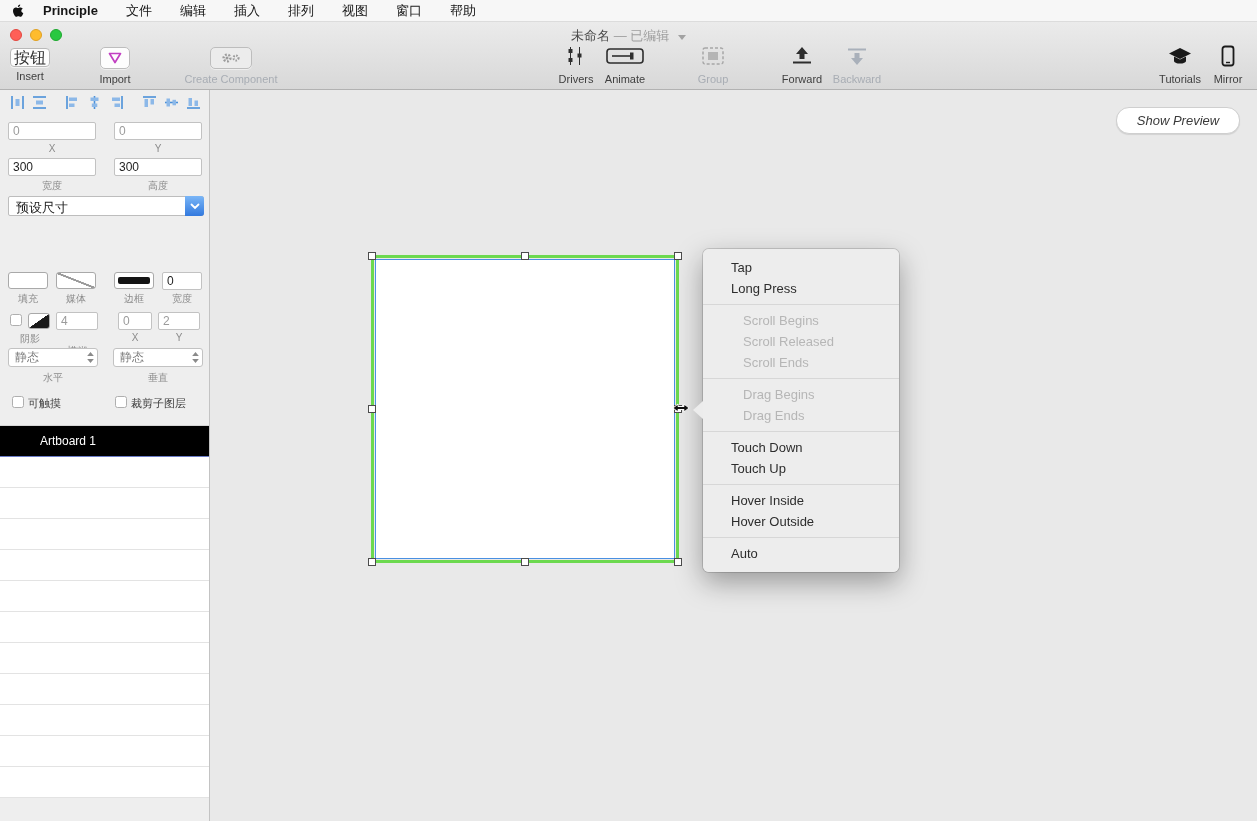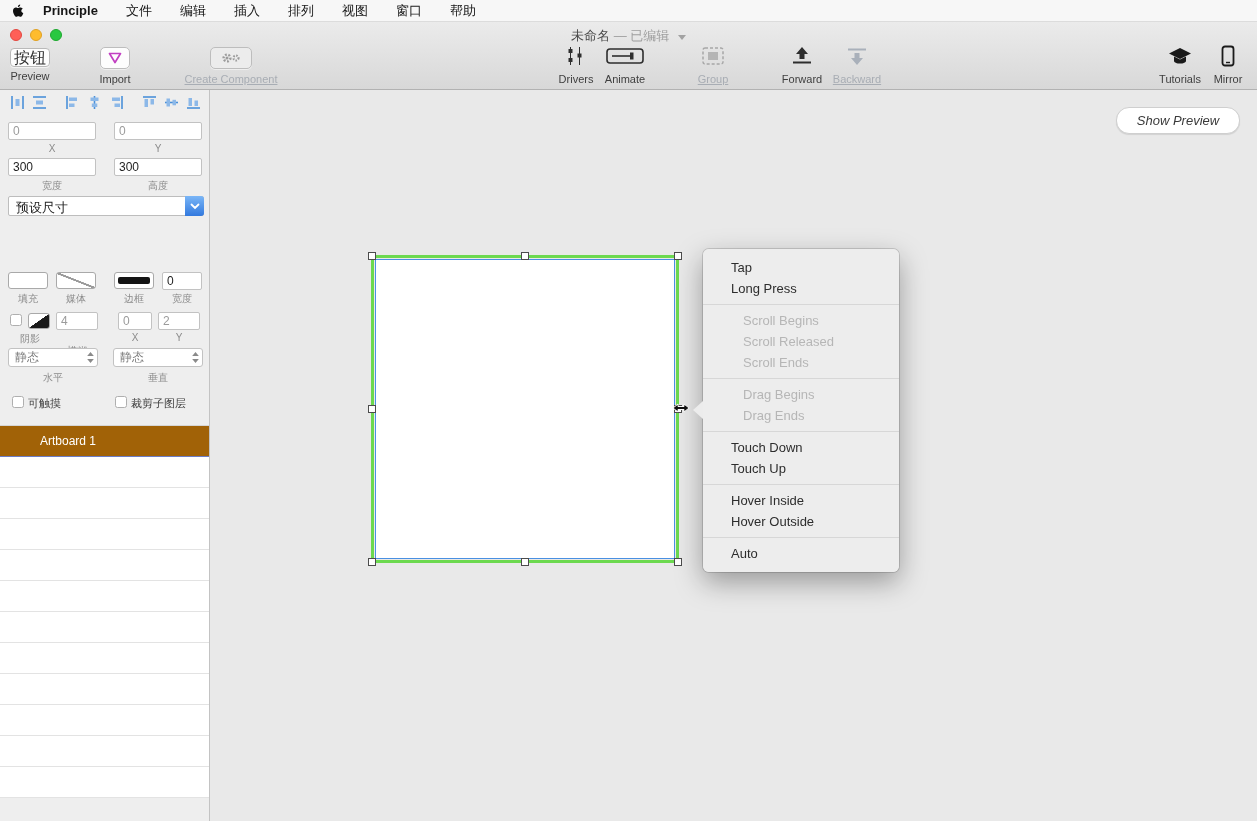--- a/index.html
+++ b/index.html
@@ -25,21 +25,21 @@
   .window-title { position:absolute; top:5px; left:0; width:100%; text-align:center;
                   font-size:13px; color:#4a4a4a; }
   .window-title .t-edited { color:#9f9f9f; }
   .t-chevron { display:inline-block; width:0; height:0; border-left:4px solid transparent;
                border-right:4px solid transparent; border-top:5px solid #a2a2a2; margin-left:5px; }
 
   .toolbar { position:absolute; top:24px; left:0; right:0; height:44px; }
   .tb-group { position:absolute; top:0; text-align:center; }
   .tb-icon-wrap { height:24px; display:flex; align-items:center; justify-content:center; }
   .tb-label { font-size:11px; color:#3e3e3e; margin-top:3px; white-space:nowrap; }
-  .tb-group.disabled .tb-label { color:#a8adb4;text-decoration:underline; }
+  .tb-group.disabled .tb-label { color:#a8adb4; }
 
   .insert-btn { width:40px; height:19px; margin:2px auto 0; background:#fdfdfd; border:1px solid #b9b9b9;
                 border-radius:4px; font-size:16px; color:#2f2f2f; line-height:17px; box-shadow:0 1px 0 rgba(255,255,255,.6); }
   .import-box, .cc-box { background:#fdfdfd; border:1px solid #bdbdbd; border-radius:5px;
                          display:flex; align-items:center; justify-content:center; box-shadow:0 1px 0 rgba(255,255,255,.5); }
   .import-box { width:30px; height:22px; }
   .cc-box { width:42px; height:22px; background:#ececec; }
 
   
   .inspector { position:absolute; left:0; top:90px; width:210px; bottom:0; background:#eeeeee;
@@ -68,21 +68,21 @@
         border:1px solid #afafaf; border-radius:2.5px; vertical-align:-2px; }
   .cb-row { position:absolute; font-size:11px; color:#3c3c3c; display:flex; align-items:flex-start; gap:4px; }
 
   .popup { position:absolute; height:19px; width:90px; background:#fff; border:1px solid #c2c2c2;
            border-radius:3px; font-size:12px; color:#7c7c7c; padding-left:6px; line-height:17px; }
   .stepper { position:absolute; right:2px; top:2px; }
 
   .layer-list { position:absolute; top:335px; left:0; right:0; border-top:1px solid #d6d6d6; }
   .layer-row { height:31px; line-height:31px; font-size:12px; background:#fff; border-bottom:1px solid #e3e3e3;
                padding-left:13px; color:#333; }
-  .layer-row.selected { background:#a16207; color:#fff; border-bottom:1px solid #6b7cc6;padding-left:40px; }
+  .layer-row.selected { background:#000000; color:#fff; border-bottom:1px solid #6b7cc6;padding-left:40px; }
 
   
   .canvas { position:absolute; left:211px; top:90px; right:0; bottom:0; background:#e9e9e9; }
   .show-preview { position:absolute; top:17px; right:17px; width:124px; height:27px; background:#fff;
                   border:1px solid #cfcfcf; border-radius:13px; font-size:13px; color:#3a3a3a;
                   display:flex; align-items:center; justify-content:center; box-shadow:0 1px 1px rgba(0,0,0,.1);font-style:italic; }
   .artboard { position:absolute; left:164px; top:169px; width:300px; height:300px; background:#fff;
               border:1px solid #4a90e2; }
   .sel-frame { position:absolute; left:160px; top:165px; width:308px; height:308px;
                border:3px solid #6cd94f; pointer-events:none; }
@@ -132,21 +132,21 @@
   <div class="window-title">
     <span>未命名</span>
     <span class="t-edited"> <span>—</span> <span>已编辑</span></span>
     <span class="t-chevron"></span>
   </div>
 
   <div class="toolbar">
 
     <div class="tb-group" style="left:8px;width:44px">
       <div class="insert-btn"><span>按钮</span></div>
-      <div class="tb-label">Preview</div>
+      <div class="tb-label">Insert</div>
     </div>
 
     <div class="tb-group" style="left:94px;width:42px">
       <div class="tb-icon-wrap">
           <span class="import-box">
         <svg width="14" height="12" viewBox="0 0 14 12">
               <path d="M1.5 1.5 L12.5 1.5 L7 10.5 Z" fill="none" stroke="#c23fc2" stroke-width="1.7" stroke-linejoin="round"></path>
             </svg>
       </span>
         </div>

